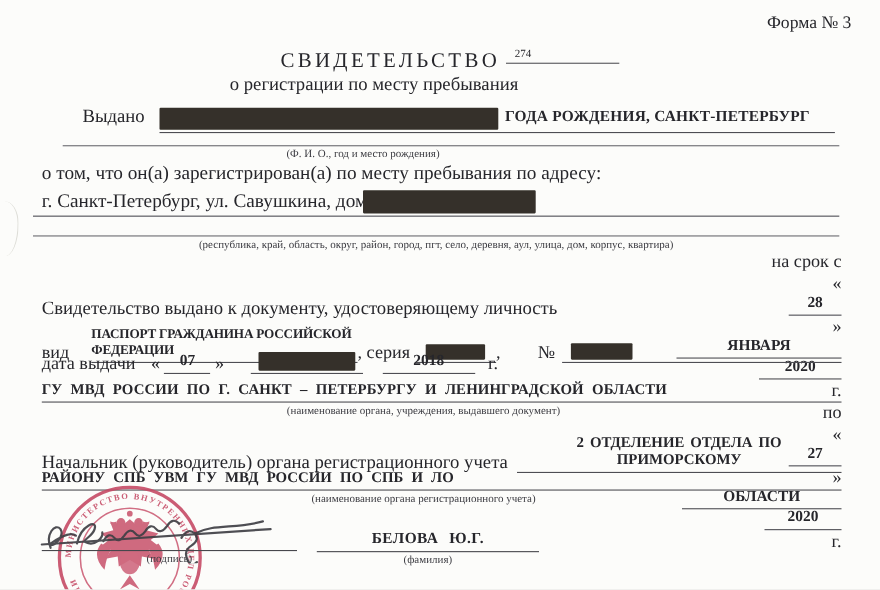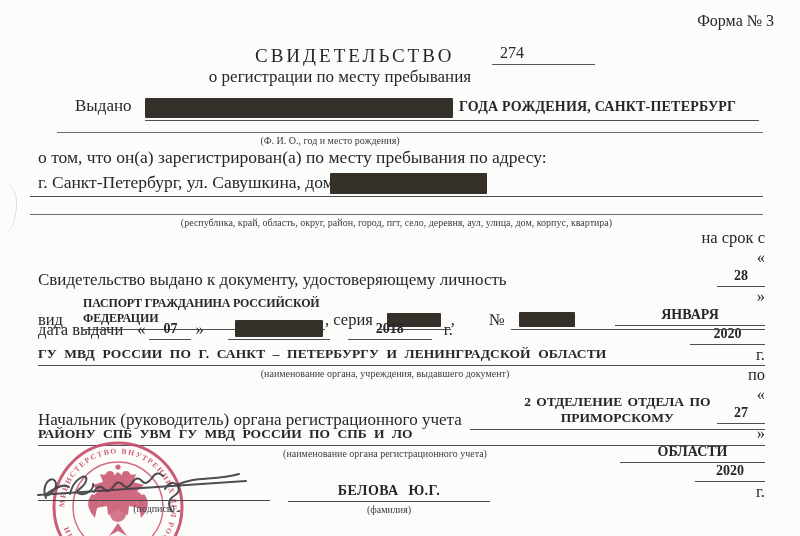--- a/index.html
+++ b/index.html
@@ -1,22 +1,22 @@
 <!DOCTYPE html>
 <html><head>
 <meta charset="utf-8">
 <style>
   html,body{margin:0;padding:0;background:#e8e8e6;}
   .page{position:relative;width:800px;height:536px;background:#fcfcfa;overflow:hidden;
         font-family:"Liberation Serif","DejaVu Serif",serif;color:#26262b;}
   .abs{position:absolute;}
   .form-label{top:12px;right:26px;font-size:16px;}
   .title-word{top:45px;left:255px;font-size:19px;letter-spacing:3px;}
-  .title-num{top:44px;left:492px;width:95px;border-bottom:1.2px solid #55555a;
-             font-size:16px;padding-left:8px;padding-bottom:2px;}
+  .title-num{top:44px;left:460px;width:95px;border-bottom:1.2px solid #55555a;
+             font-size:10px;padding-left:8px;padding-bottom:2px;}
   .subtitle{top:67px;left:145px;width:390px;text-align:center;font-size:17px;}
   .issued-label{top:96px;left:75px;font-size:17px;}
   .redact{background:#35302a;display:inline-block;border-radius:1px;}
   .issued-box{top:98px;left:145px;width:308px;height:20px;}
   .issued-suffix{top:99px;left:459px;font-size:14px;font-weight:bold;letter-spacing:.2px;}
   .issued-line{top:120px;left:145px;width:614px;border-top:1.2px solid #4e4e54;}
   .hr1{top:132px;left:57px;width:706px;border-top:1.5px solid #6a6a70;}
   .cap{font-size:10px;color:#3c3c42;text-align:center;}
   .cap1{top:135px;left:57px;width:546px;}
   .statement{top:147px;left:38px;font-size:17.5px;}

